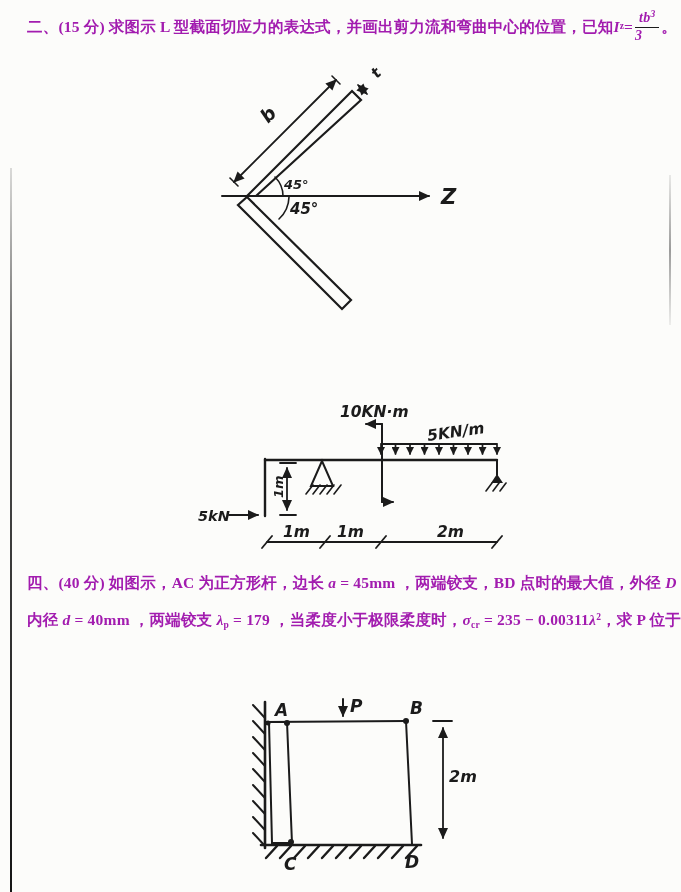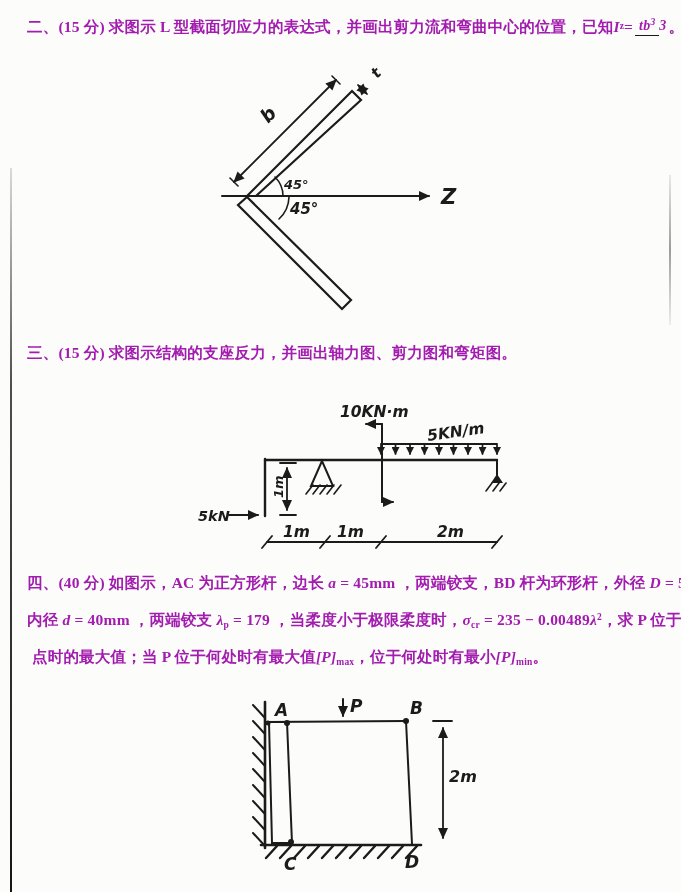--- a/index.html
+++ b/index.html
@@ -4,21 +4,21 @@
 <style>
   html,body{margin:0;padding:0;background:#d9d9d9;}
   .page{position:relative;width:681px;height:892px;background:#fcfcfa;overflow:hidden;
         font-family:"Liberation Serif","DejaVu Serif",serif;color:#a21caf;padding-left:25px;}
   .textline{position:absolute;font-size:15.5px;font-weight:600;line-height:1.45;
             letter-spacing:0.2px;white-space:nowrap;}
   .textline i{font-family:"Liberation Serif",serif;}
   sub{font-size:9.5px;vertical-align:-3px;}
   sup{font-size:9.5px;vertical-align:5px;}
   .flexline{display:flex;align-items:center;}
-  .frac{display:inline-flex;flex-direction:row;align-items:flex-start;font-style:italic;
+  .frac{display:inline-flex;flex-direction:column;align-items:flex-start;font-style:italic;
         font-size:14px;line-height:1.05;margin:16px 2px;vertical-align:middle;}
   .frac .num{display:block;border-bottom:1.6px solid #1b1b1b;padding:0 4px 1px 4px;}
   .frac .den{display:block;padding-top:1px;}
   .scanline-left{position:absolute;left:10px;top:168px;width:2px;height:724px;
         background:linear-gradient(to bottom,rgba(20,20,20,0.15),rgba(20,20,20,0.75) 30%,#151515);}
   .scanline-right{position:absolute;left:669px;top:175px;width:2px;height:150px;
         background:linear-gradient(to bottom,rgba(60,60,60,0.1),rgba(60,60,60,0.5),rgba(60,60,60,0.08));}
   svg{position:absolute;overflow:visible;}
   svg line,svg path,svg polygon,svg polyline{stroke:#1b1b1b;fill:none;stroke-linecap:round;}
   svg .fill{fill:#1b1b1b;stroke:none;}
@@ -72,23 +72,20 @@
       <text x="377" y="79" font-size="15" transform="rotate(-45 377 79)">t</text>
     </g>
     <g>
       <path d="M283,196 A27,27 0 0 0 275,177" stroke-width="1.6"></path>
       <path d="M289,197 A31,31 0 0 1 279,219" stroke-width="1.6"></path>
       <text x="284" y="189" font-size="13">45°</text>
       <text x="290" y="214" font-size="15">45°</text>
     </g>
   </svg>
 
-  <div class="textline" style="left:27px;top:342px;">
-    <span>三、(15 分) 求图示结构的支座反力，并画出轴力图、剪力图和弯矩图。</span>
-  </div>
 
   <svg style="left:160px;top:390px;" width="360" height="170" viewBox="160 390 360 170">
     <defs>
       <marker id="a2" markerUnits="userSpaceOnUse" markerWidth="13" markerHeight="11" refX="10" refY="5" orient="auto-start-reverse">
         <path d="M0,0 L11,5 L0,10 Z" style="fill:#1b1b1b;stroke:none;"></path>
       </marker>
       <marker id="a2s" markerUnits="userSpaceOnUse" markerWidth="9" markerHeight="8" refX="7" refY="4" orient="auto">
         <path d="M0,0 L8,4 L0,8 Z" style="fill:#1b1b1b;stroke:none;"></path>
       </marker>
     </defs>
@@ -146,27 +143,24 @@
       <line x1="320" y1="548" x2="330" y2="536" stroke-width="1.8"></line>
       <line x1="376" y1="548" x2="386" y2="536" stroke-width="1.8"></line>
       <line x1="492" y1="548" x2="502" y2="536" stroke-width="1.8"></line>
       <text x="283" y="537" font-size="15.5">1m</text>
       <text x="337" y="537" font-size="15.5">1m</text>
       <text x="437" y="537" font-size="15.5">2m</text>
     </g>
   </svg>
 
   <div class="textline" style="left:27px;top:572px;">
-    <span>四、(40 分) 如图示，AC 为正方形杆，边长 </span><i>a</i><span> = 45mm ，两端铰支，BD 杆为环形杆，外径 </span><i>D</i><span> = 50mm ，</span>
+    <span>四、(40 分) 如图示，AC 为正方形杆，边长 </span><i>a</i><span> = 45mm ，两端铰支，BD 点时的最大值，外径 </span><i>D</i><span> = 50mm ，</span>
   </div>
   <div class="textline" style="left:27px;top:609px;">
-    <span>内径 </span><i>d</i><span> = 40mm ，两端铰支 </span><i>λ</i><sub>p</sub><span> = 179 ，当柔度小于极限柔度时，</span><i>σ</i><sub>cr</sub><span> = 235 − 0.00489</span><i>λ</i><sup>2</sup><span>，求 P 位于中</span>
-  </div>
-  <div class="textline" style="left:32px;top:646px;">
-    <span>点时的最大值；当 P 位于何处时有最大值</span><i>[P]</i><sub>max</sub><span>，位于何处时有最小</span><i>[P]</i><sub>min</sub><span>。</span>
+    <span>内径 </span><i>d</i><span> = 40mm ，两端铰支 </span><i>λ</i><sub>p</sub><span> = 179 ，当柔度小于极限柔度时，</span><i>σ</i><sub>cr</sub><span> = 235 − 0.00311</span><i>λ</i><sup>2</sup><span>，求 P 位于中</span>
   </div>
 
   <svg style="left:228px;top:685px;" width="252" height="205" viewBox="228 685 252 205">
     <defs>
       <marker id="a3" markerUnits="userSpaceOnUse" markerWidth="13" markerHeight="11" refX="10" refY="5" orient="auto-start-reverse">
         <path d="M0,0 L11,5 L0,10 Z" style="fill:#1b1b1b;stroke:none;"></path>
       </marker>
     </defs>
     <g>
       <line x1="265" y1="702" x2="265" y2="848" stroke-width="2.6"></line>

